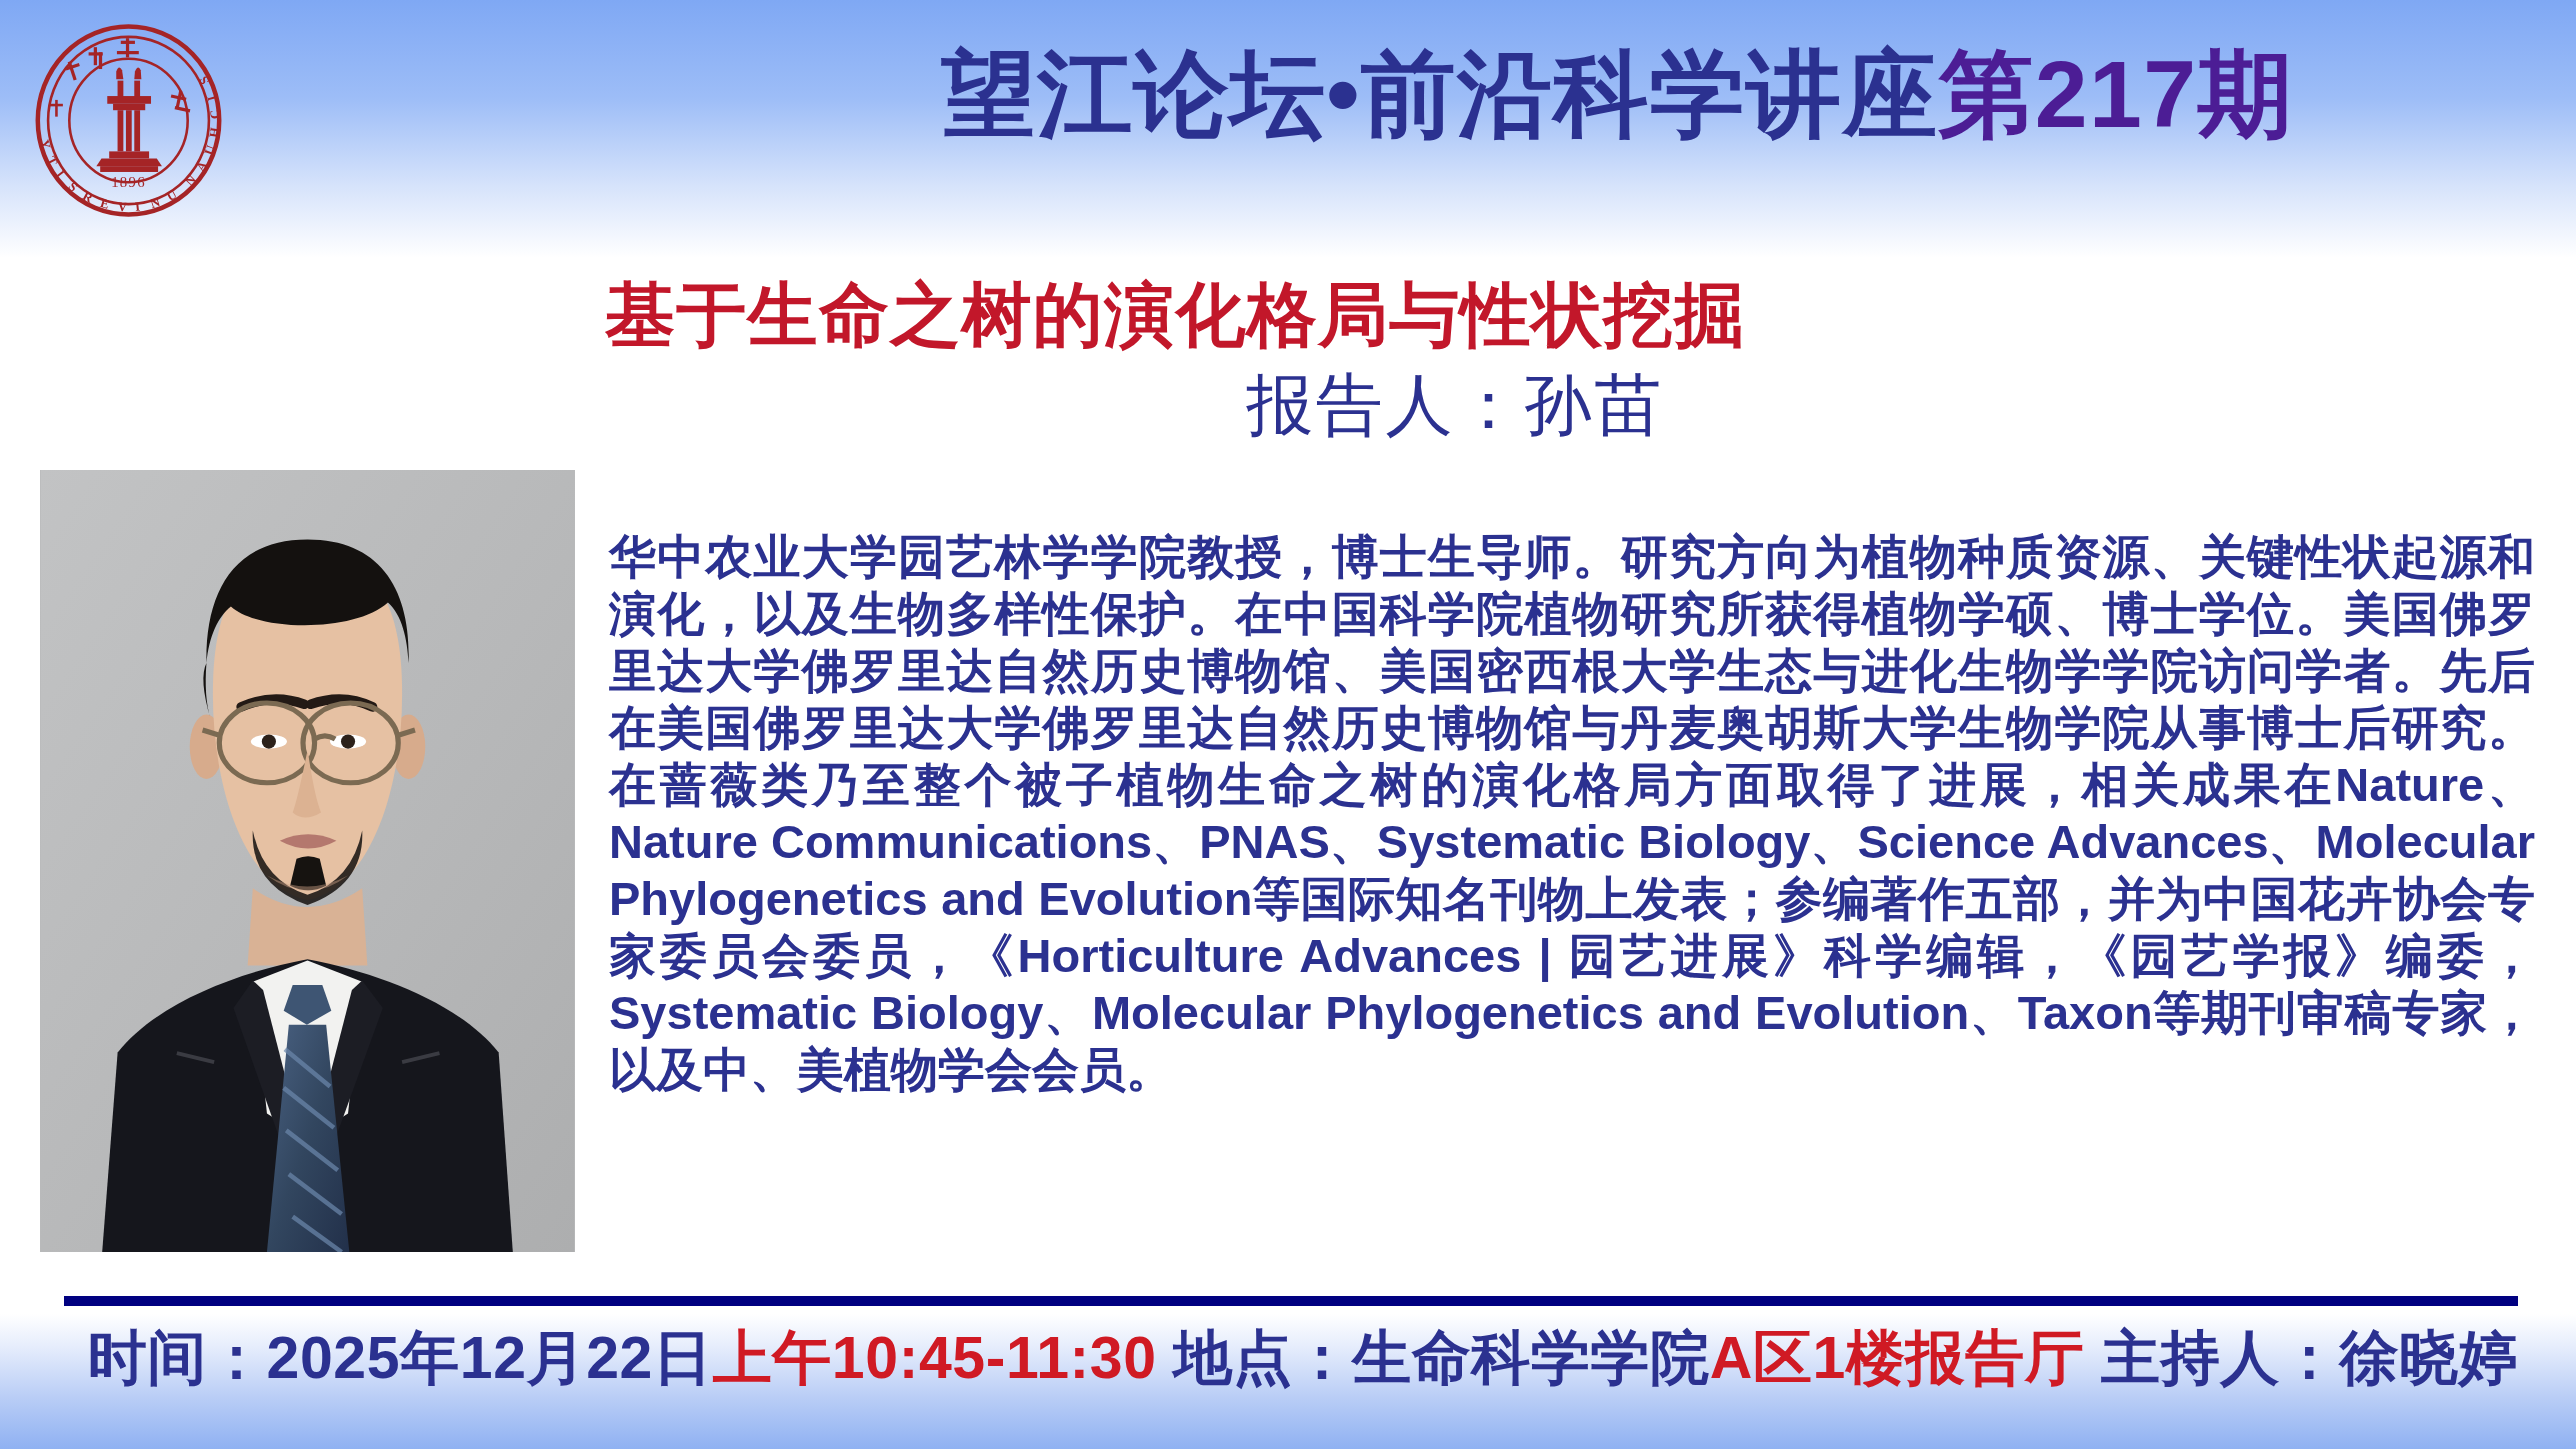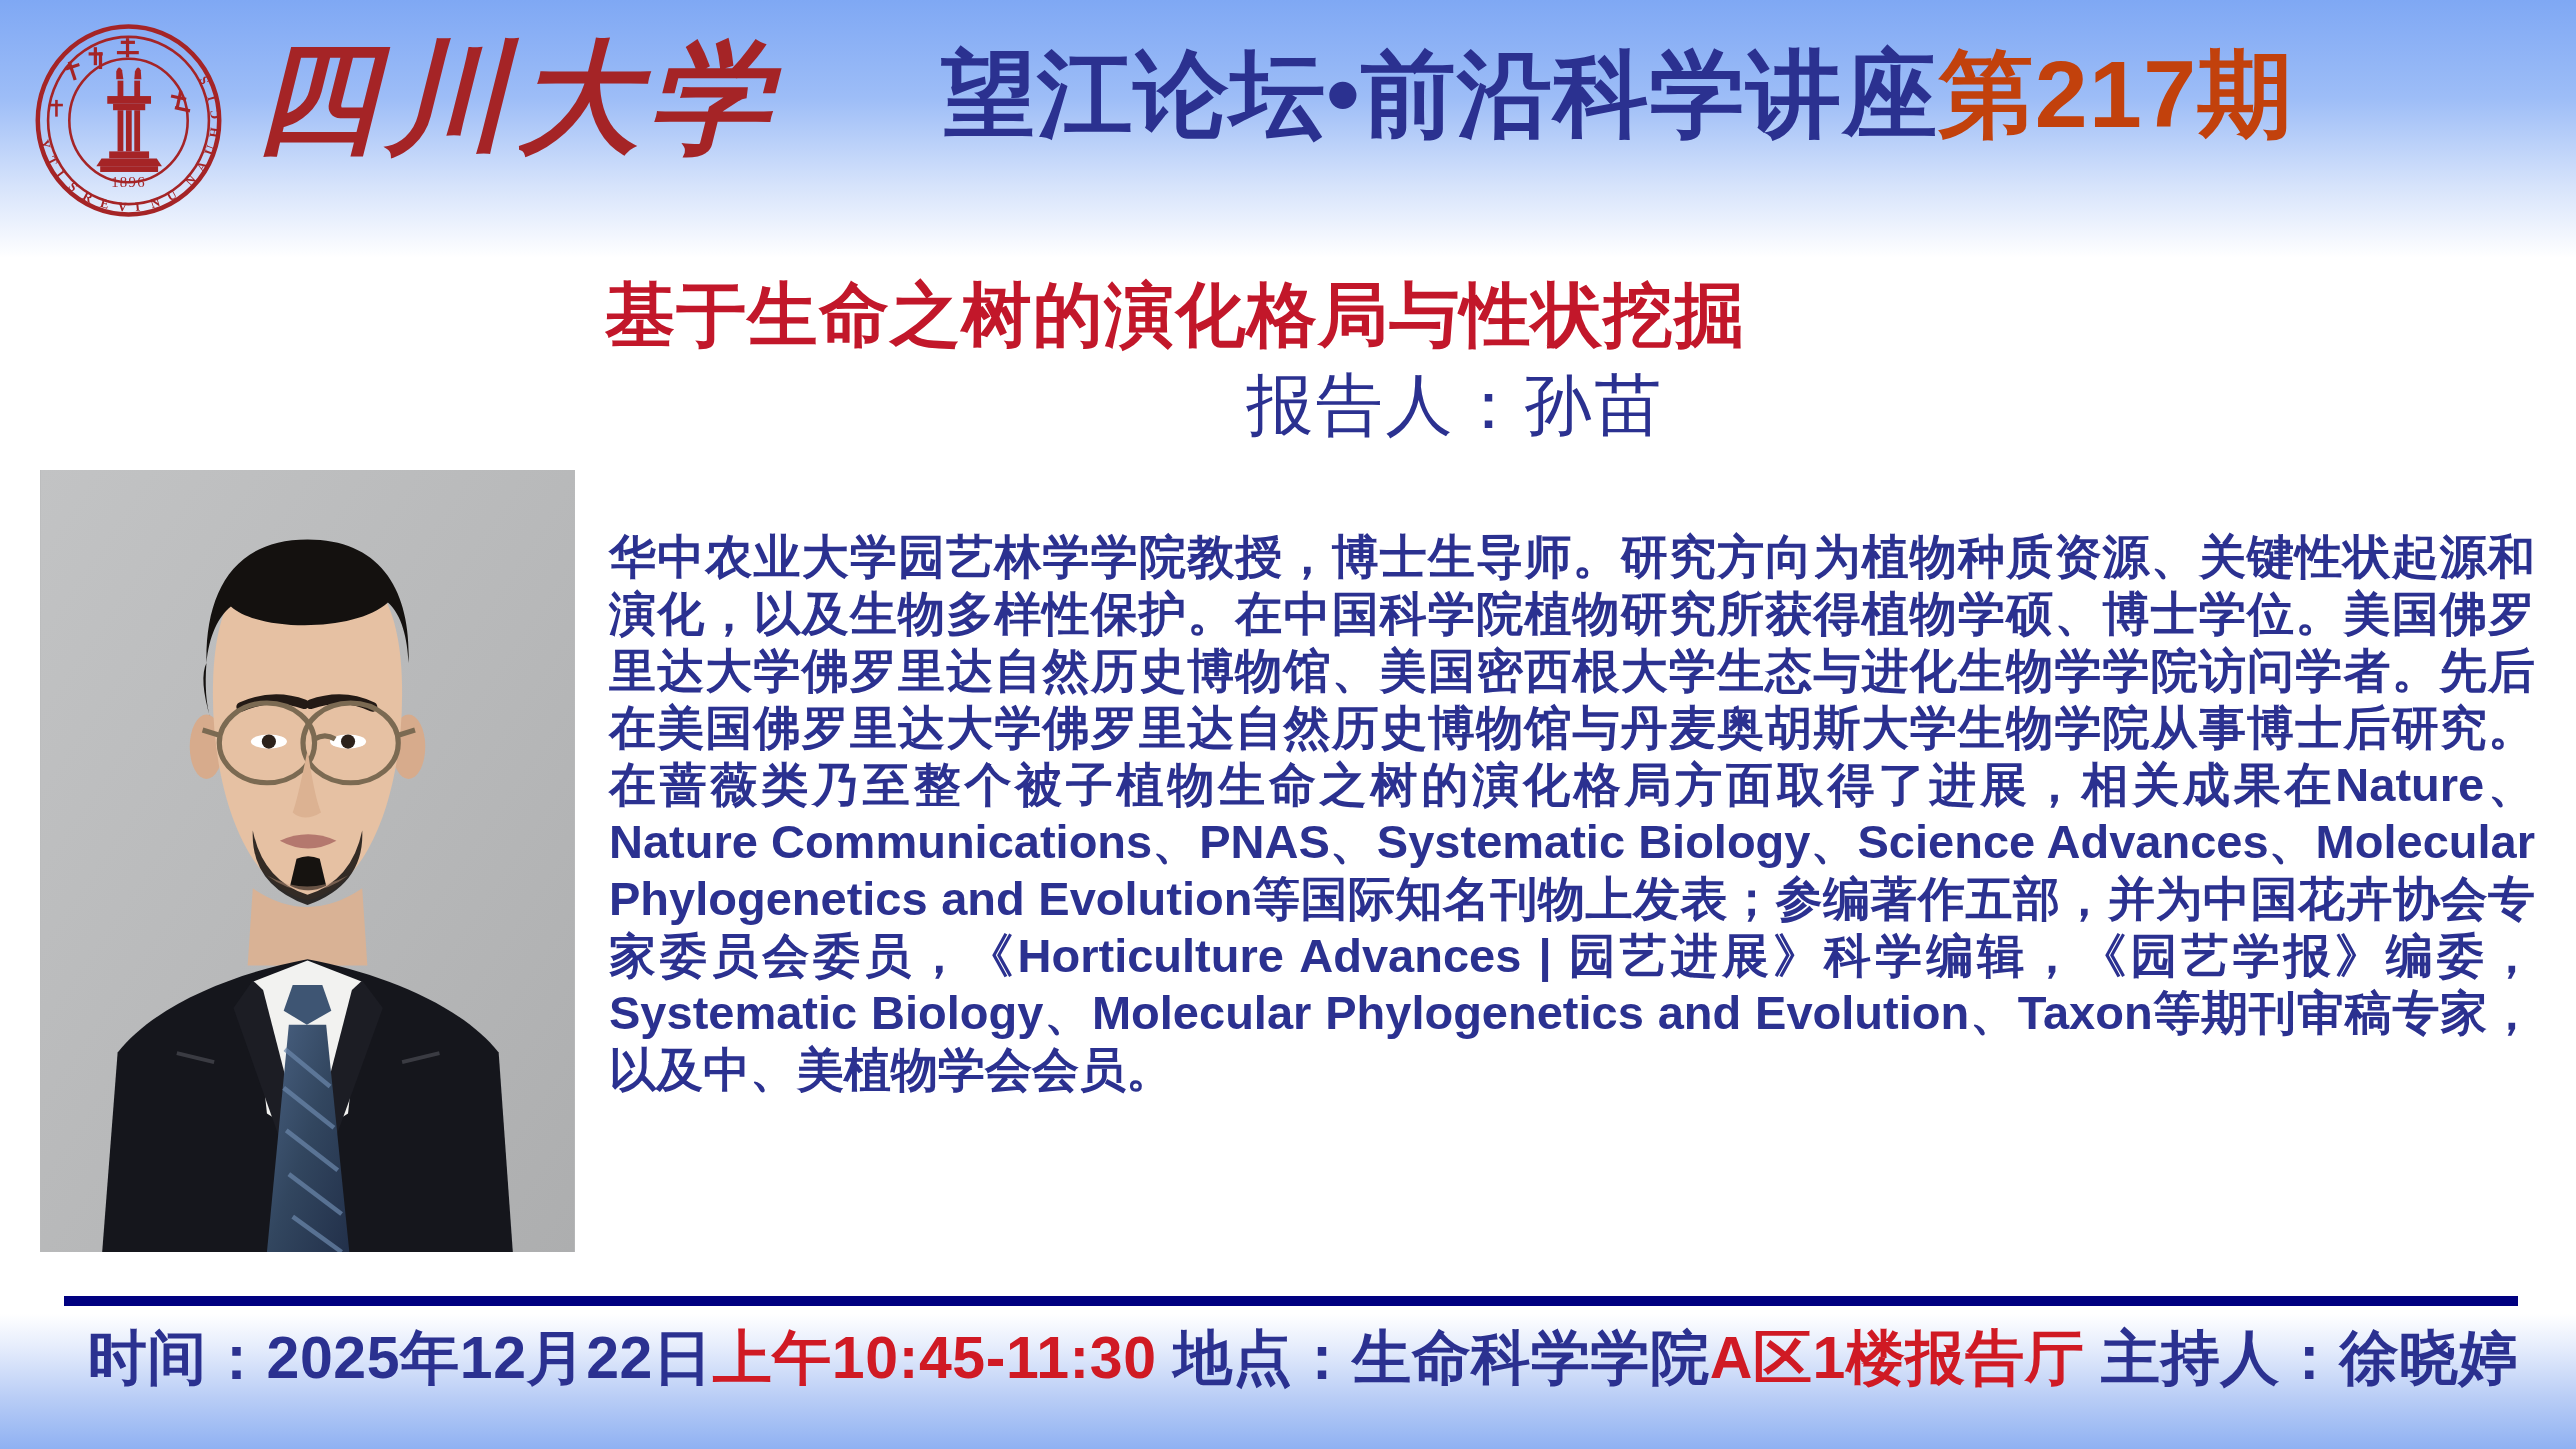--- a/index.html
+++ b/index.html
@@ -70,21 +70,21 @@
     top: 40px;
     width: 1623px;
     text-align: left;
     font-size: 95px;
     line-height: 108px;
     font-weight: bold;
     letter-spacing: 1.3px;
     white-space: nowrap;
   }
   .series-title .blue { color: #2B3190; margin-left: 7px; }
-  .series-title .red  { color: #c2410c; margin-top: 18px; }
+  .series-title .red  { color: #4c1d95; margin-top: 18px; }
 
   
   .lecture-title {
     position: absolute;
     left: 605px;
     top: 277px;
     width: 1700px;
     font-size: 70px;
     line-height: 77px;
     font-weight: bold;
@@ -227,21 +227,20 @@
         <text transform="rotate(4 150 150) translate(150 291)" text-anchor="middle">V</text>
         <text transform="rotate(16 150 150) translate(150 291)" text-anchor="middle">E</text>
         <text transform="rotate(28 150 150) translate(150 291)" text-anchor="middle">R</text>
         <text transform="rotate(40 150 150) translate(150 291)" text-anchor="middle">S</text>
         <text transform="rotate(52 150 150) translate(150 291)" text-anchor="middle">I</text>
         <text transform="rotate(62 150 150) translate(150 291)" text-anchor="middle">T</text>
         <text transform="rotate(74 150 150) translate(150 291)" text-anchor="middle">Y</text>
       </g>
     </svg>
   </div>
-  <div class="logo-cn">四川大学</div>
 </div>
 
 <div class="series-title">
   <span class="blue">望江论坛•前沿科学讲座</span><span class="red">第217期</span>
 </div>
 
 <div class="lecture-title">基于生命之树的演化格局与性状挖掘</div>
 <div class="speaker-line">报告人：孙苗</div>
 
 <div class="portrait">

